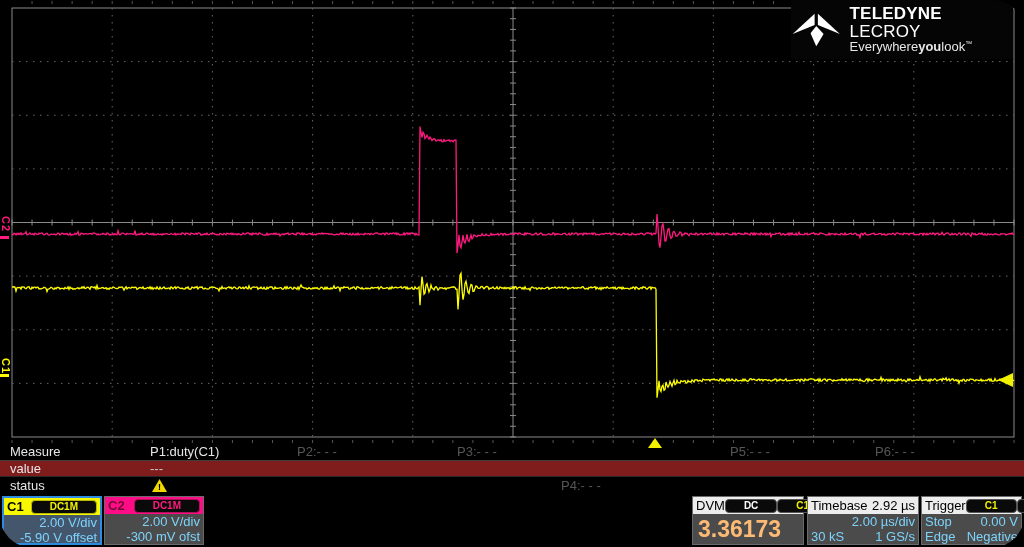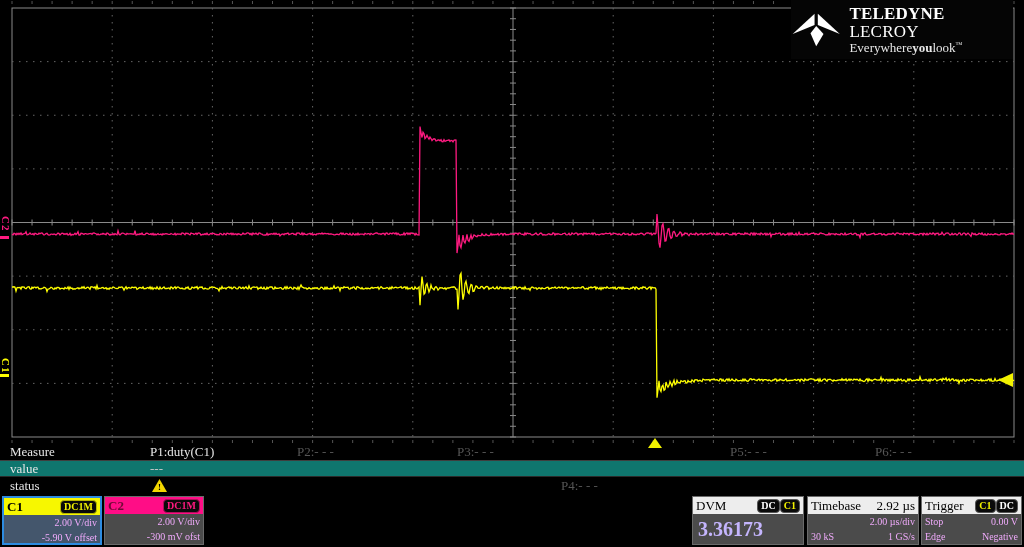--- a/index.html
+++ b/index.html
@@ -1,17 +1,17 @@
 <!DOCTYPE html>
 <html><head>
 <meta charset="utf-8">
 <style>
   html,body{margin:0;padding:0;background:#000;}
   #screen{position:relative;width:1024px;height:547px;background:#000;overflow:hidden;
-          font-family:Liberation Serif, serif;-webkit-font-smoothing:antialiased;}
+          font-family:Liberation Sans, sans-serif;border-radius:31px;-webkit-font-smoothing:antialiased;}
 
   
   #wave-svg{position:absolute;left:0;top:0;}
 
   
   #logo{position:absolute;left:791px;top:0;width:222px;height:59px;background:#050505;
         display:flex;align-items:center;justify-content:flex-end;gap:8px;padding-right:6px;box-sizing:border-box;}
   #logo .logotext{text-align:left;color:#fff;line-height:1.05;}
   #logo .l1{font-size:17px;letter-spacing:.2px;}
   #logo .l1 b{font-weight:bold;}
@@ -21,56 +21,56 @@
 
   
   .chtab{position:absolute;left:0;width:12px;font-size:11px;font-weight:bold;
          writing-mode:vertical-rl;text-orientation:mixed;letter-spacing:1px;}
   #tab-c2{top:216px;color:#ff1a80;}
   #tab-c1{top:358px;color:#ffff00;}
 
   
   .mrow{position:absolute;left:0;width:1024px;font-size:13px;color:#e6e6e6;}
   #row-measure{top:444px;height:16px;}
-  #row-value{top:460px;height:17px;background:#0f766e;border-top:1px solid #3e3e3e;border-bottom:1px solid #2a2a2a;box-sizing:border-box;}
+  #row-value{top:460px;height:17px;background:#7f1d1d;border-top:1px solid #3e3e3e;border-bottom:1px solid #2a2a2a;box-sizing:border-box;}
   #row-status{top:478px;height:15px;}
   .rowlabel{position:absolute;left:10px;top:0;}
   .pcol{position:absolute;top:0;}
   .pcol.dim{color:#565656;}
   .p1{left:150px;} .p2{left:297px;} .p3{left:457px;}
   .p4{left:561px;margin-top:34px;} .p5{left:730px;} .p6{left:875px;}
   #value-p1{position:absolute;left:150px;top:0;color:#c8c8c8;}
   #warn-tri{position:absolute;left:152px;top:1px;width:15px;height:13px;background:#f2d600;
             clip-path:polygon(50% 0,100% 100%,0 100%);color:#000;font-size:9px;font-weight:bold;
             text-align:center;line-height:16px;}
 
   
   .box{position:absolute;top:496px;height:49px;box-sizing:border-box;background:#4b4b4b;border:1px solid #6a6a6a;}
   .box .hdr{height:17px;display:flex;align-items:center;justify-content:space-between;
             padding:0 3px;font-size:13px;color:#000;box-sizing:border-box;}
-  .box .bdy{font-size:10px;color:#f0abfc;line-height:15px;padding:0 3px;}
+  .box .bdy{font-size:13px;color:#7dd3fc;line-height:15px;padding:0 3px;}
   .right{text-align:right;}
   .flexrow{display:flex;justify-content:space-between;align-items:center;}
   .badge{background:#0a0a0a;border-radius:4px;font-size:10px;font-weight:bold;
-         padding:0 3px;line-height:12px;border:1px solid #555;text-align:center;}
+         padding:0 18px;line-height:12px;border:1px solid #555;text-align:center;}
   .badges{display:flex;gap:0;}
 
   #box-c1{left:2px;width:100px;border:2px solid #2d8be0;background:#44566c;}
   #box-c1 .hdr{background:#f7f700;font-weight:bold;}
   #box-c1 .badge{color:#f2f200;border-color:#b9b900;}
   #box-c2{left:104px;width:100px;}
   #box-c2 .hdr{background:#ff0d86;font-weight:bold;color:#6e0b35;}
   #box-c2 .badge{color:#ff1a80;border-color:#b00f5a;}
 
   #box-dvm{left:692px;width:112px;}
   #box-tb{left:807px;width:112px;}
   #box-trg{left:921px;width:101px;}
   .hdr-light{background:#ededed;}
   .badge-w{color:#fff;} .badge-y{color:#f2f200;}
-  #dvm-value{font-size:20px;font-weight:bold;color:#c4b5fd;padding:4px 0 0 5px;line-height:22px;}
+  #dvm-value{font-size:23px;font-weight:bold;color:#fdba74;padding:4px 0 0 5px;line-height:22px;}
 </style>
 </head>
 <body>
 
 <div id="screen">
 
   <svg id="wave-svg" width="1024" height="547">
       <g stroke="#8a8a8a" stroke-width="1" fill="none">
         <rect x="12" y="8" width="1002" height="429"></rect>
         <line x1="112.2" y1="8" x2="112.2" y2="437" stroke-dasharray="1.5 5.5" stroke="#666"></line>

